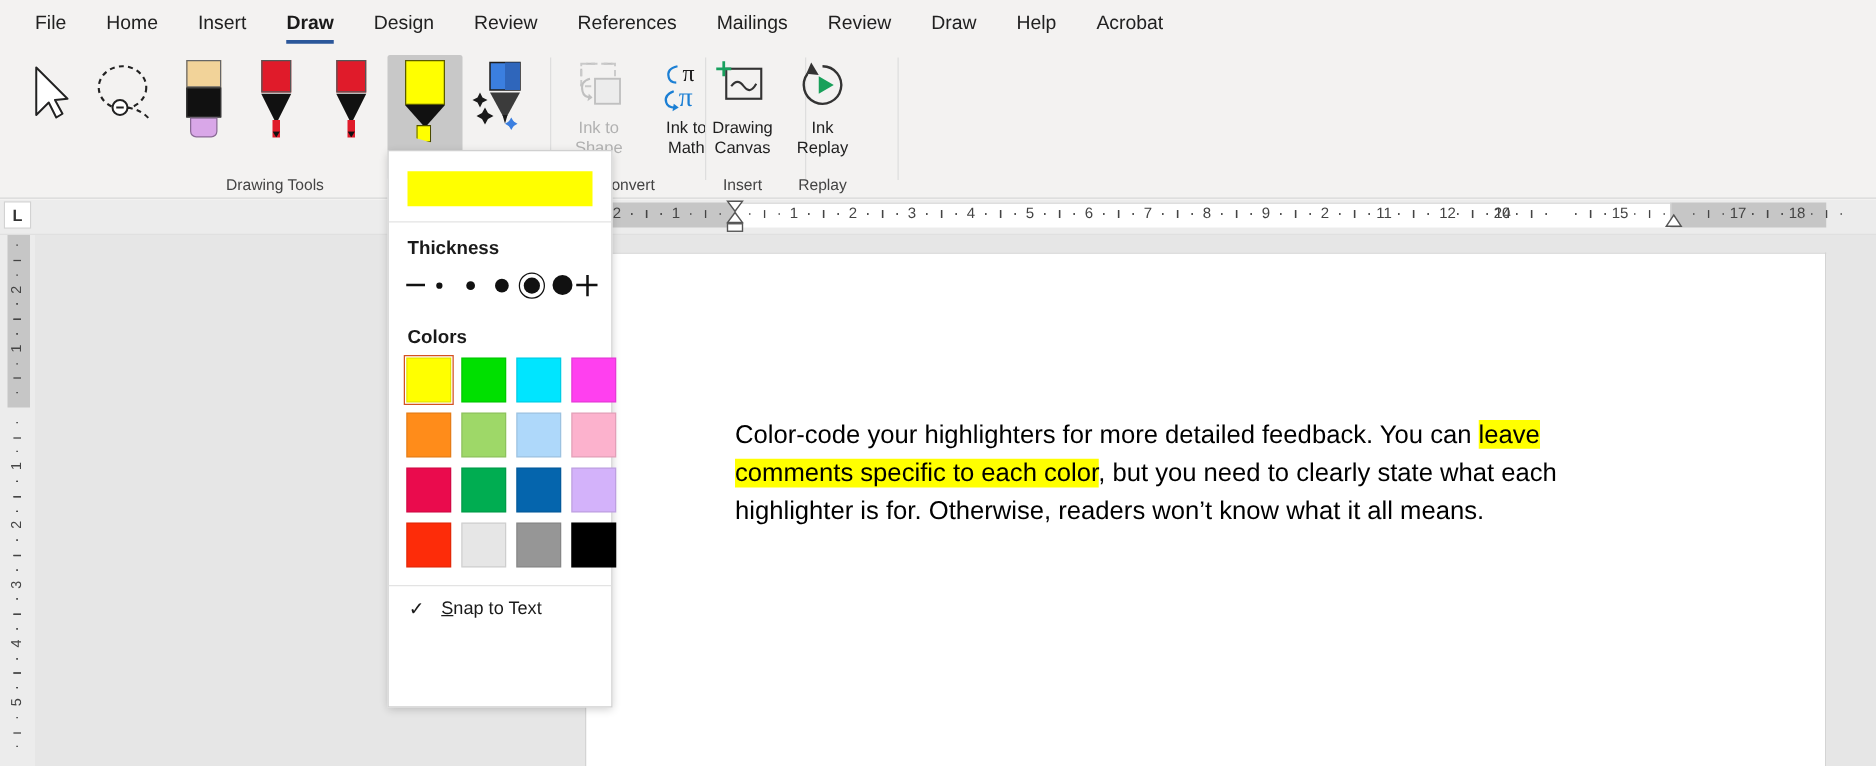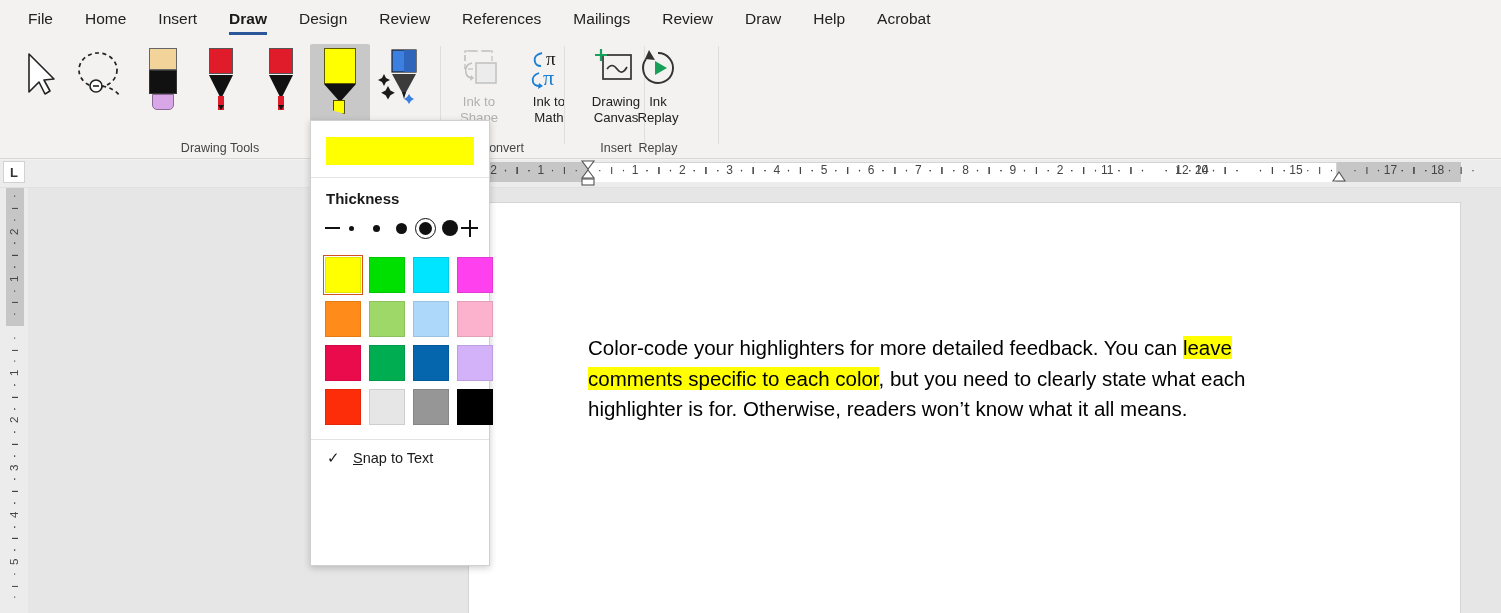--- a/index.html
+++ b/index.html
@@ -303,21 +303,21 @@
         </span>
         <span>Ink to</span>
         <span>Math</span>
       </div>
 
       <div class="rgroup-label" style="left:0; width:122px;">Convert</div>
     </div>
 
     <div class="rgroup-sep" style="left:564px;"></div>
 
-    <div class="rgroup" style="left:577px; width:78px;text-decoration:underline;">
+    <div class="rgroup" style="left:555px; width:78px;text-decoration:underline;">
       <div class="bigbtn" style="left:1px;">
         <span class="bicon">
           <svg width="46" height="44" viewBox="0 0 46 44">
             <rect x="10" y="8" width="28" height="24" fill="none" stroke="#333" stroke-width="1.7"></rect>
             <path d="M14 22 q5 -7 10 0 t10 -2" fill="none" stroke="#333" stroke-width="1.7"></path>
             <path d="M8 2 v12 M2 8 h12" stroke="#17a05e" stroke-width="2.2"></path>
           </svg>
         </span>
         <span>Drawing</span>
         <span>Canvas</span>
@@ -434,21 +434,21 @@
         <div class="rtick dot" style="left: 1048.2px;"></div>
         <div class="rtick bar" style="left: 1036.4px;"></div>
         <div class="rtick dot" style="left: 1024.6px;"></div>
         <div class="rtick" style="left: 1107.2px;">11</div>
         <div class="rtick dot" style="left: 1119px;"></div>
         <div class="rtick bar" style="left: 1130.8px;"></div>
         <div class="rtick dot" style="left: 1142.6px;"></div>
         <div class="rtick dot" style="left: 1095.4px;"></div>
         <div class="rtick bar" style="left: 1083.6px;"></div>
         <div class="rtick dot" style="left: 1071.8px;"></div>
-        <div class="rtick" style="left: 1182px;">12</div>
+        <div class="rtick" style="left: 1158px;">12</div>
         <div class="rtick dot" style="left: 1166.2px;"></div>
         <div class="rtick bar" style="left: 1178px;"></div>
         <div class="rtick dot" style="left: 1189.8px;"></div>
         <div class="rtick dot" style="left: 1142.6px;"></div>
         <div class="rtick bar" style="left: 1130.8px;"></div>
         <div class="rtick dot" style="left: 1119px;"></div>
         <div class="rtick" style="left: 1201.6px;">20</div>
         <div class="rtick dot" style="left: 1213.4px;"></div>
         <div class="rtick bar" style="left: 1225.2px;"></div>
         <div class="rtick dot" style="left: 1237px;"></div>
@@ -584,20 +584,21 @@
           <span class="tdot-wrap sel">
             <span class="tdot" style="width: 13px; height: 13px;"></span>
           </span>
           <span class="tdot-wrap">
             <span class="tdot" style="width: 16px; height: 16px;"></span>
           </span>
         </span>
       <span class="plus"></span>
     </div>
 
+    <div class="sect-title">Colors</div>
     <div class="swatch-grid" id="swatches">
         <div class="swatch sel" style="background: rgb(255, 255, 0);"></div>
         <div class="swatch" style="background: rgb(0, 224, 0);"></div>
         <div class="swatch" style="background: rgb(0, 229, 255);"></div>
         <div class="swatch" style="background: rgb(255, 64, 239);"></div>
         <div class="swatch" style="background: rgb(255, 140, 26);"></div>
         <div class="swatch" style="background: rgb(158, 216, 104);"></div>
         <div class="swatch" style="background: rgb(174, 216, 250);"></div>
         <div class="swatch" style="background: rgb(252, 178, 205);"></div>
         <div class="swatch" style="background: rgb(234, 11, 77);"></div>

